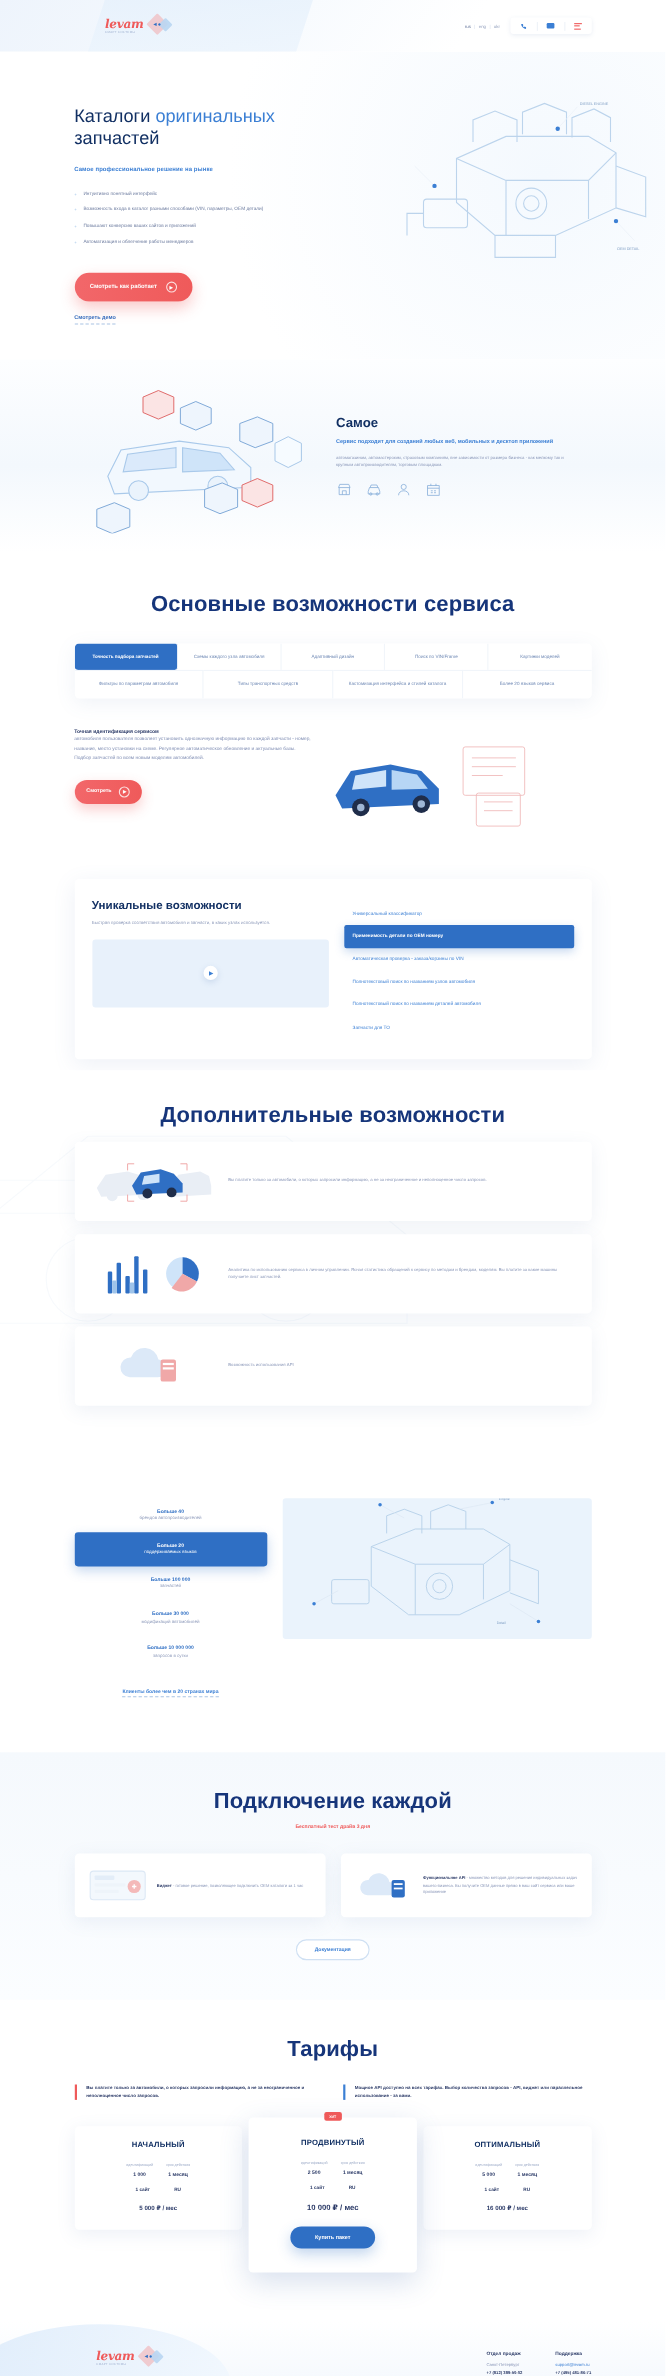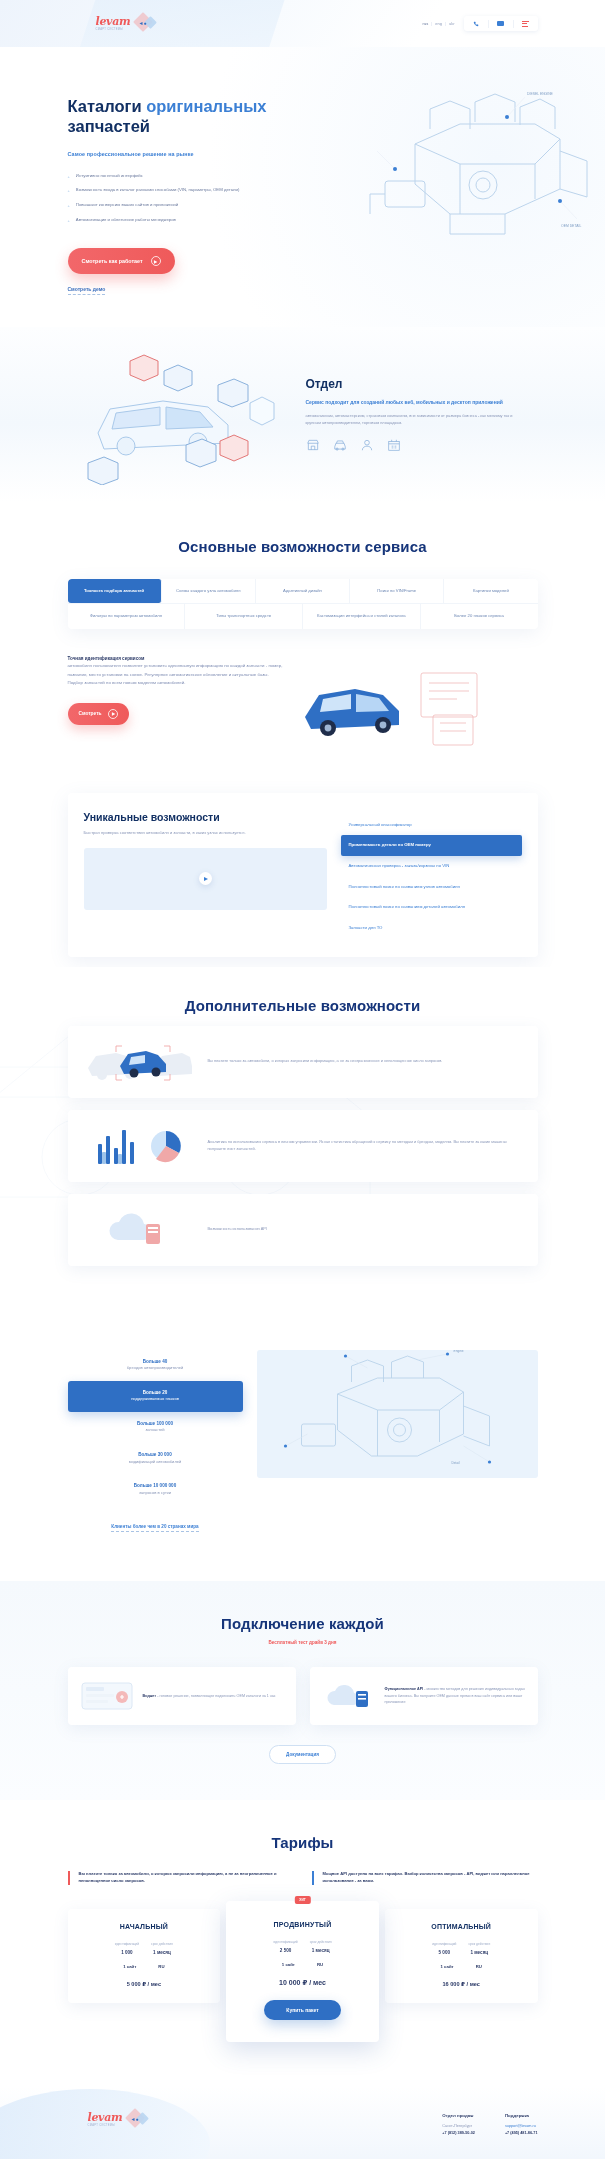--- a/index.html
+++ b/index.html
@@ -8,21 +8,21 @@
   body{
     font-family:"Liberation Sans","DejaVu Sans",sans-serif;
     background:#ffffff;color:#2b3a67;
     -webkit-font-smoothing:antialiased;
   }
   .page{width:605px;position:relative;overflow:hidden;}
 
   
   .wrap{width:470px;margin:0 auto;position:relative;}
   .center{text-align:center;}
-  .h2{font-size:15px;font-weight:700;color:#16357a;letter-spacing:.1px;}
+  .h2{font-size:20px;font-weight:700;color:#16357a;letter-spacing:.1px;}
 
   
   .header{
     height:47px;position:relative;
     background:linear-gradient(125deg,#eef4fc 0%,#f6fafe 38%,#ffffff 70%);
     overflow:hidden;
   }
   .hdr-swoosh{position:absolute;top:-60px;left:95px;width:180px;height:150px;
     background:linear-gradient(160deg,#dcebfa,#f2f8fe);transform:rotate(18deg);opacity:.75;}
   .hdr-inner{position:relative;width:470px;margin:0 auto;height:47px;display:flex;align-items:center;}
@@ -47,21 +47,21 @@
   .sq{width:7px;height:5px;background:#3b7fd4;border-radius:1px;}
   .burger{width:7px;height:6px;display:flex;flex-direction:column;justify-content:space-between;}
   .burger i{display:block;height:1px;background:#ef5a5a;}
   .burger i:nth-child(1){width:7px}.burger i:nth-child(2){width:5px}.burger i:nth-child(3){width:6px}
 
   
   .hero{position:relative;height:280px;background:#fff;overflow:hidden;}
   .hero-bg{position:absolute;inset:0;background:
      radial-gradient(circle at 82% 40%,#f4f9fe 0%,rgba(255,255,255,0) 55%);}
   .hero-inner{position:relative;width:470px;margin:0 auto;padding-top:50px;}
-  .hero-title{font-size:16.5px;line-height:1.2;font-weight:700;color:#123063;width:215px;}
+  .hero-title{font-size:16.5px;line-height:1.2;font-weight:400;color:#123063;width:215px;}
   .hero-title .accent{color:#3b7fd4;}
   .hero-sub{margin-top:14px;font-size:5.4px;font-weight:700;color:#3b7fd4;letter-spacing:.1px;}
   .bullets{margin-top:16px;width:180px;}
   .bullet{display:flex;gap:6px;margin-bottom:8px;}
   .bullet .dot{flex:0 0 auto;margin-top:2px;color:#9cc0e6;font-size:4px;line-height:1;}
   .bullet span.t{font-size:4.3px;line-height:1.6;color:#6b7a9e;}
   .btn-primary{margin-top:16px;display:inline-flex;align-items:center;gap:8px;
     background:linear-gradient(95deg,#f2676a,#ef5a5a);color:#fff;border:none;
     padding:8px 14px;border-radius:22px;font-size:5.4px;font-weight:700;
     box-shadow:0 6px 14px rgba(239,90,90,.33);cursor:pointer;}
@@ -100,21 +100,21 @@
   .btn-small{margin-top:16px;display:inline-flex;align-items:center;gap:7px;
     background:linear-gradient(95deg,#f2676a,#ef5a5a);color:#fff;border:none;
     padding:6px 11px;border-radius:18px;font-size:4.8px;font-weight:700;
     box-shadow:0 5px 12px rgba(239,90,90,.3);cursor:pointer;}
   .feat-art{flex:1;position:relative;height:110px;}
 
   
   .unique{padding:28px 0 10px;background:#fff;}
   .uniq-card{background:#fff;border-radius:4px;box-shadow:0 5px 20px rgba(100,130,180,.11);
     display:flex;padding:18px 16px;gap:14px;}
-  .uniq-left{width:243px;}
+  .uniq-left{width:215px;}
   .uniq-left h3{font-size:10.5px;font-weight:700;color:#123063;}
   .uniq-left p{margin-top:7px;font-size:4.1px;line-height:1.7;color:#8a97b8;}
   .video{margin-top:11px;height:62px;background:#e8f1fb;border-radius:3px;
     display:flex;align-items:center;justify-content:center;cursor:pointer;}
   .play{width:13px;height:13px;border-radius:50%;background:#fff;display:flex;
     align-items:center;justify-content:center;box-shadow:0 2px 6px rgba(80,120,180,.2);}
   .play i{width:0;height:0;border-left:4px solid #3b7fd4;border-top:2.5px solid transparent;
     border-bottom:2.5px solid transparent;margin-left:1px;}
   .uniq-list{flex:1;padding-top:4px;}
   .uitem{font-size:4.3px;line-height:1.55;color:#3b7fd4;padding:7px 8px;border-radius:2px;}
@@ -319,21 +319,21 @@
           <g stroke="#e06a6a" stroke-width=".9" fill="#fbe4e4">
             <path d="M152 96 L166 90 L180 96 L180 110 L166 116 L152 110 Z"></path>
             <path d="M62 16 L76 10 L90 16 L90 30 L76 36 L62 30 Z"></path>
           </g>
           <g stroke="#9dc0e5" stroke-width=".8" fill="#f6fbff">
             <path d="M182 58 L194 52 L206 58 L206 74 L194 80 L182 74 Z"></path>
           </g>
         </svg>
       </div>
       <div class="komu-right">
-        <h2>Отдел</h2>
+        <h2>Самое</h2>
         <div class="lead">Сервис подходит для созданий любых веб, мобильных и десктоп приложений</div>
         <div class="body">автомагазинам, автомастерским, страховым компаниям, вне зависимости от размера бизнеса - как мелкому так и крупным автопроизводителям, торговым площадкам.</div>
         <div class="komu-icons">
           <svg class="komu-ico" viewBox="0 0 24 24">
             <g stroke="#6f9ed2" stroke-width="1.2" fill="none">
                 <path d="M3 9h18M4 9v11h16V9M3 9l2-5h14l2 5M9 20v-6h6v6"></path>
               </g>
           </svg>
           <svg class="komu-ico" viewBox="0 0 24 24">
             <g stroke="#6f9ed2" stroke-width="1.2" fill="none">

